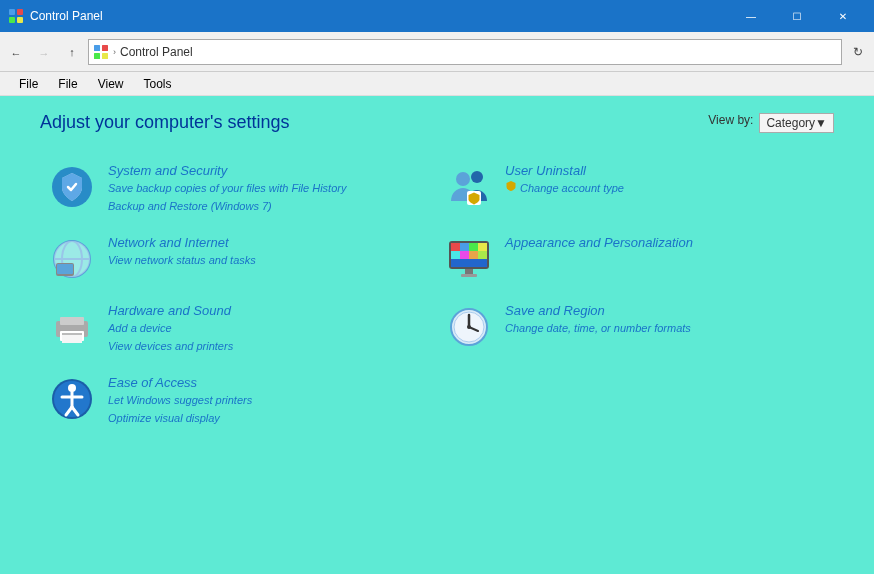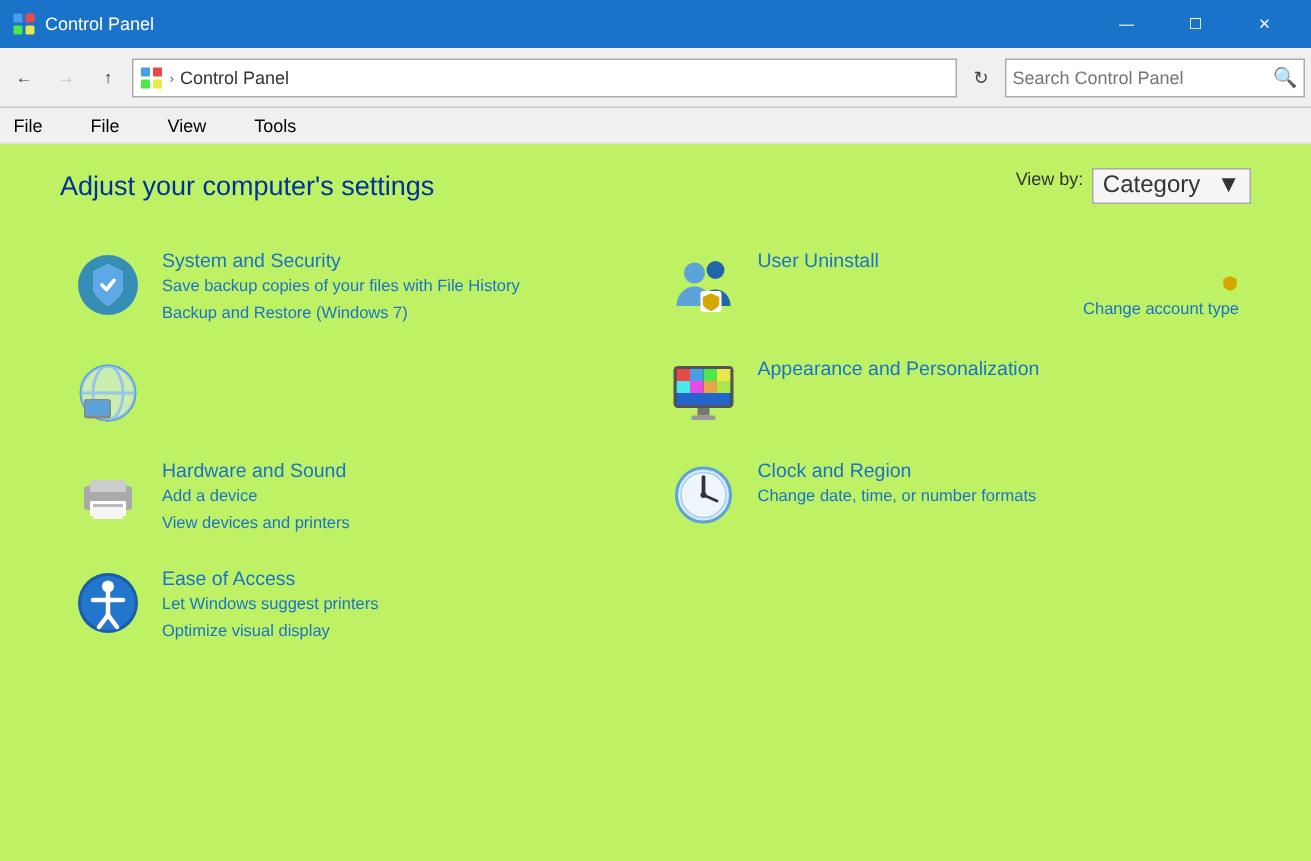--- a/index.html
+++ b/index.html
@@ -126,34 +126,34 @@
       font-size: 13px;
       padding: 0;
     }
 
     
     .menu-bar {
       background: #f0f0f0;
       height: 24px;
       display: flex;
       align-items: center;
-      padding: 0 1px;
-      gap: 16px;
+      padding: 0 11px;
+      gap: 4px;
       border-bottom: 1px solid #ddd;
     }
     .menu-item {
       padding: 2px 8px;
       font-size: 12px;
       cursor: pointer;
       color: #000;
     }
 
     
     .main-content {
-      background: #bef264;
+      background: #5eead4;
       padding: 16px 40px;
       height: calc(574px - 32px - 40px - 24px);
       overflow-y: auto;
     }
 
     .content-header {
       display: flex;
       justify-content: space-between;
       align-items: center;
       margin-bottom: 20px;
@@ -166,26 +166,26 @@
     .view-by {
       display: flex;
       align-items: flex-start;
       gap: 6px;
       font-size: 12px;
       color: #333;
     }
     .view-by-dropdown {
       display: flex;
       align-items: center;
-      gap: 11px;
+      gap: 0;
       border: 1px solid #aaa;
       padding: 2px 6px;
       background: #f5f5f5;
       cursor: pointer;
-      font-size: 16px;
+      font-size: 12px;
       color: #333;
     }
 
     
     .categories-grid {
       display: grid;
       grid-template-columns: 1fr 1fr;
       gap: 0;
     }
 
@@ -196,21 +196,21 @@
       padding: 10px 8px;
     }
     .category-icon {
       width: 48px;
       height: 48px;
       flex-shrink: 0;
       display: flex;
       align-items: center;
       justify-content: center;
     }
-    .category-text { flex: 1; }
+    .category-text { flex: 1; font-style: italic; }
     .category-title {
       color: #1a73c8;
       font-size: 13px;
       font-weight: 400;
       cursor: pointer;
       text-decoration: none;
       display: block;
       margin-bottom: 2px;
     }
     .category-link {
@@ -254,24 +254,20 @@
     <svg width="16" height="16" viewBox="0 0 16 16">
       <rect x="1" y="1" width="6" height="6" fill="#4a9de8" rx="0.5"></rect>
       <rect x="9" y="1" width="6" height="6" fill="#e84a4a" rx="0.5"></rect>
       <rect x="1" y="9" width="6" height="6" fill="#4ae84a" rx="0.5"></rect>
       <rect x="9" y="9" width="6" height="6" fill="#e8e84a" rx="0.5"></rect>
     </svg>
     <span class="address-chevron">›</span>
     <span class="breadcrumb-item">Control Panel</span>
   </div>
   <button class="refresh-btn">↻</button>
-  <div class="search-wrap">
-    <input type="text" placeholder="Search Control Panel" style="">
-    <button class="search-icon-btn">🔍</button>
-  </div>
 </div>
 
 <div class="menu-bar">
   <span class="menu-item">File</span>
   <span class="menu-item">File</span>
   <span class="menu-item">View</span>
   <span class="menu-item">Tools</span>
 </div>
 
 <div class="main-content">
@@ -312,40 +308,44 @@
           <path d="M6 38 C6 30 12 25 18 25 C24 25 30 30 30 38 Z" fill="#5ba3d9"></path>
           <circle cx="32" cy="14" r="6" fill="#2266aa"></circle>
           <path d="M22 38 C22 31 27 27 32 27 C37 27 42 31 42 38 Z" fill="#2266aa"></path>
 
           <rect x="22" y="28" width="14" height="14" rx="2" fill="#fff"></rect>
           <path d="M29 29.5 L34.5 32 L34.5 36.5 C34.5 39 29 41.5 29 41.5 C29 41.5 23.5 39 23.5 36.5 L23.5 32 Z" fill="#d4a800"></path>
         </svg>
       </div>
       <div class="category-text">
         <a class="category-title">User Uninstall</a>
-        <span style="display:flex;align-items:flex-end;gap:3px;flex-direction:column;">
+        <span style="display:flex;align-items:flex-start;gap:3px;">
           <svg width="12" height="12" viewBox="0 0 12 12">
             <path d="M6 1 L10.5 3 L10.5 7 C10.5 9.5 6 11 6 11 C6 11 1.5 9.5 1.5 7 L1.5 3 Z" fill="#d4a800"></path>
           </svg>
           <a class="category-link">Change account type</a>
         </span>
       </div>
     </div>
 
     <div class="category-item">
       <div class="category-icon">
         <svg width="48" height="48" viewBox="0 0 48 48">
           <circle cx="24" cy="24" r="18" fill="none" stroke="#5ba3d9" stroke-width="2"></circle>
           <ellipse cx="24" cy="24" rx="10" ry="18" fill="none" stroke="#5ba3d9" stroke-width="2"></ellipse>
           <line x1="6" y1="24" x2="42" y2="24" stroke="#5ba3d9" stroke-width="2"></line>
           <circle cx="24" cy="24" r="18" fill="#d8eaf8" opacity="0.5"></circle>
 
           <rect x="8" y="28" width="18" height="13" rx="2" fill="#888"></rect>
           <rect x="9" y="29" width="16" height="10" rx="1" fill="#5ba3d9"></rect>
         </svg>
+      </div>
+      <div class="category-text">
+        <a class="category-title">Network and Internet</a>
+        <a class="category-link">View network status and tasks</a>
       </div>
     </div>
 
     <div class="category-item">
       <div class="category-icon">
         <svg width="48" height="48" viewBox="0 0 48 48">
 
           <rect x="4" y="6" width="40" height="28" rx="3" fill="#555"></rect>
           <rect x="6" y="8" width="36" height="24" rx="1" fill="#111"></rect>
 
@@ -392,21 +392,21 @@
       <div class="category-icon">
         <svg width="48" height="48" viewBox="0 0 48 48">
           <circle cx="24" cy="24" r="18" fill="#d8eaf8" stroke="#5ba3d9" stroke-width="2"></circle>
           <circle cx="24" cy="24" r="15" fill="#eef5fc" stroke="#aaccee" stroke-width="1"></circle>
           <line x1="24" y1="24" x2="24" y2="12" stroke="#333" stroke-width="2.5" stroke-linecap="round"></line>
           <line x1="24" y1="24" x2="33" y2="28" stroke="#333" stroke-width="2" stroke-linecap="round"></line>
           <circle cx="24" cy="24" r="2" fill="#333"></circle>
         </svg>
       </div>
       <div class="category-text">
-        <a class="category-title">Clock and Region</a>
+        <a class="category-title">Save and Region</a>
         <a class="category-link">Change date, time, or number formats</a>
       </div>
     </div>
 
 
     <div class="category-item">
       <div class="category-icon">
         <svg width="48" height="48" viewBox="0 0 48 48">
           <circle cx="24" cy="24" r="20" fill="#1a5ea8"></circle>
           <circle cx="24" cy="24" r="18" fill="#2277cc"></circle>

